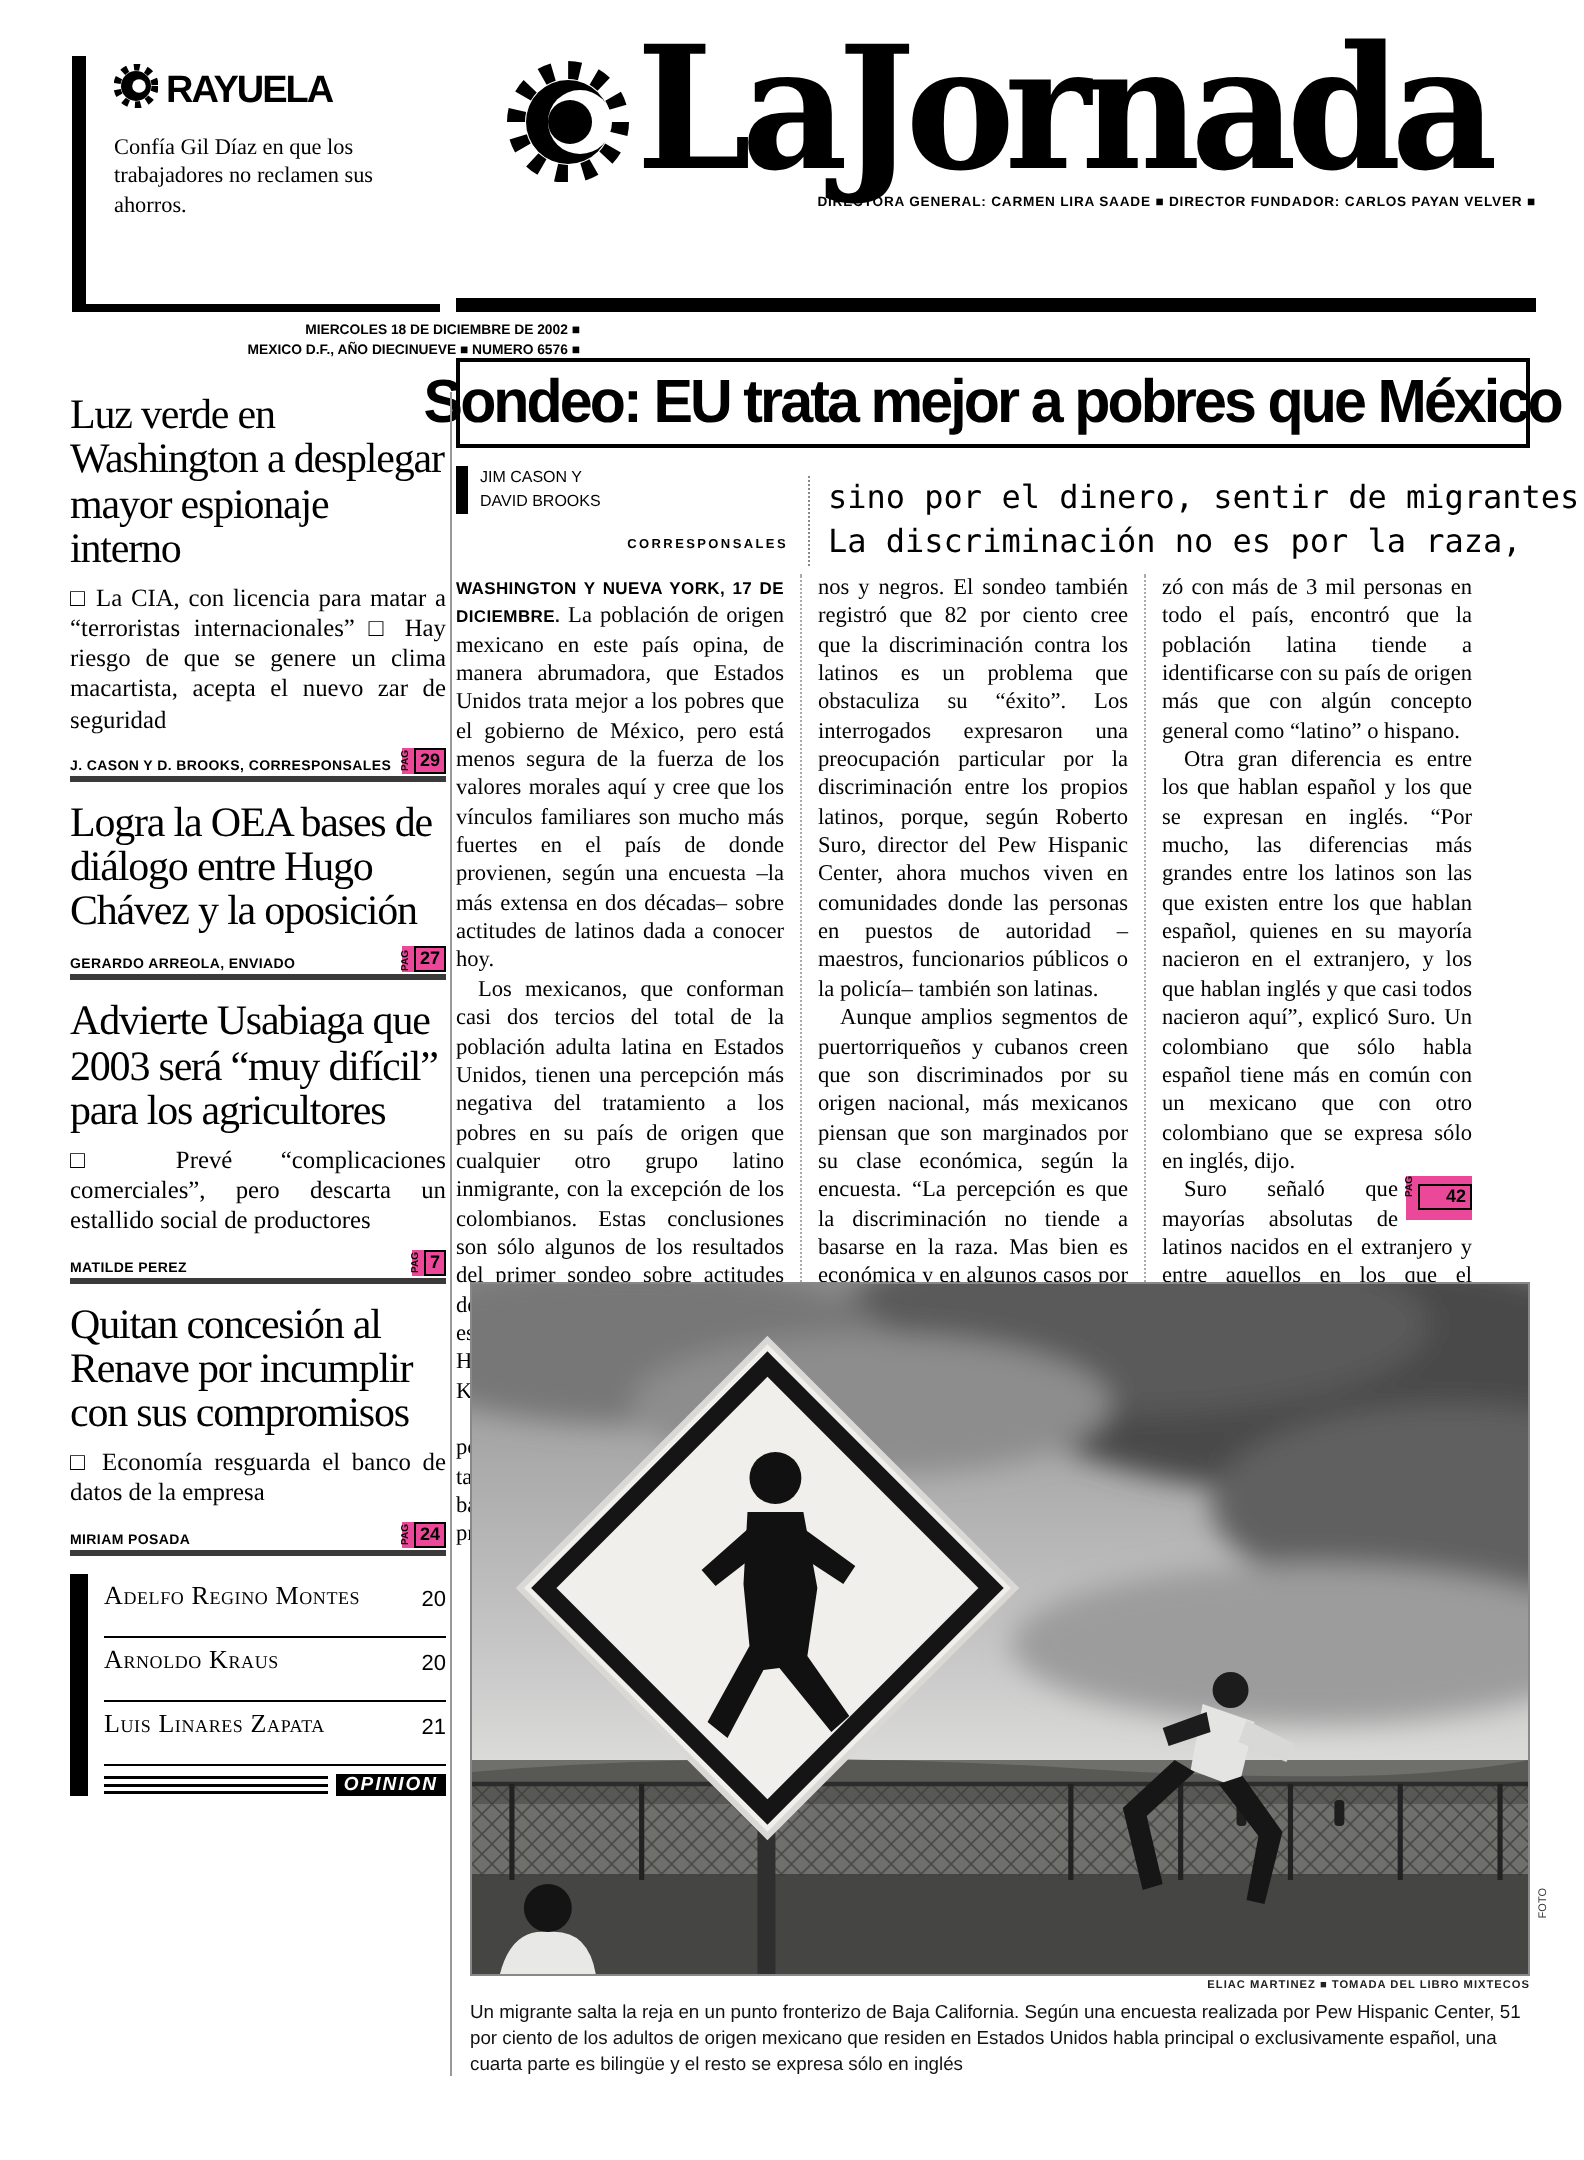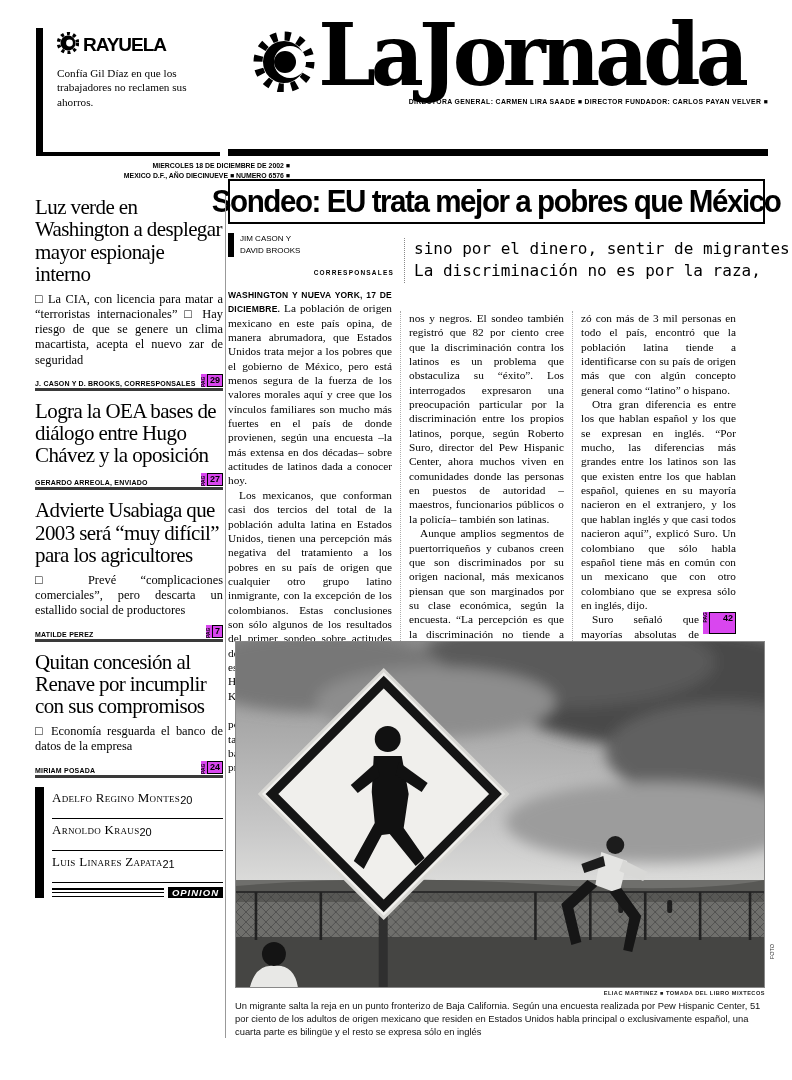--- a/index.html
+++ b/index.html
@@ -46,48 +46,48 @@
     letter-spacing:-1.5px; transform:scaleX(.97); white-space:nowrap;
   }
   
   .left-rail { position:absolute; left:35px; top:196px; width:188px; }
   .vrule { position:absolute; left:225px; top:196px; width:1px; height:842px; background:#999; }
   .lstory h2 { font-size:21px; font-weight:normal; line-height:1.06; letter-spacing:-.6px; margin-bottom:7px; }
   .lstory .sub { font-size:12.4px; line-height:1.22; text-align:justify; margin-bottom:6px; }
   .byrow { display:flex; justify-content:space-between; align-items:flex-end; }
   .byl { font-family:"Liberation Sans", sans-serif; font-weight:bold; font-size:7px; letter-spacing:.2px; }
   .rule { height:3px; background:#3a3a3a; margin-top:1px; margin-bottom:9px; }
-  .pagbadge { display:inline-flex; background:#d946ef; }
+  .pagbadge { display:inline-flex; align-items:center; background:#ec4899; }
   .pag-label { font-family:"Liberation Sans", sans-serif; font-weight:bold; font-size:5px;
     writing-mode:vertical-rl; transform:rotate(180deg); line-height:1; margin-right:1px; }
   .pag-num { border:1px solid #000; font-family:"Liberation Sans", sans-serif; font-weight:bold;
     font-size:9px; padding:0 2px; line-height:11px; }
   
   .opinion { border-left:9px solid #000; padding-left:8px; margin-top:4px; }
-  .op-item { display:flex; align-items:flex-end;
+  .op-item { display:flex; justify-content:space-between; align-items:flex-end;
     border-bottom:1.6px solid #000; padding:3px 0 12px 0; }
   .op-name { font-variant:small-caps; font-size:13px; letter-spacing:.3px; }
   .op-page { font-family:"Liberation Sans", sans-serif; font-size:11px; }
   .op-footer { display:flex; align-items:center; gap:4px; margin-top:4px; }
   .op-lines { flex:1; height:9px;
     background:repeating-linear-gradient(to bottom,#000 0 1.6px,transparent 1.6px 3.8px); }
   .op-chip { background:#000; color:#fff; font-family:"Liberation Sans", sans-serif;
     font-weight:bold; font-style:italic; font-size:9.5px; padding:0 4px; letter-spacing:1px; }
   
   .art-byline { position:absolute; left:228px; top:233px; width:166px; }
   .art-byline .names { border-left:6px solid #000; padding-left:6px;
     font-family:"Liberation Sans", sans-serif; font-weight:normal; font-size:8px; line-height:1.5; }
   .art-byline .role { text-align:right; font-family:"Liberation Sans", sans-serif; font-weight:bold;
     font-size:6.5px; letter-spacing:1.2px; margin-top:12px; }
   .deck { position:absolute; left:404px; top:238px; width:362px;
     border-left:1px dotted #888; padding-left:9px;
     font-family:"DejaVu Sans Mono", monospace; font-size:16px; line-height:1.4; white-space:nowrap; }
   .cols { position:absolute; left:228px; top:287px; width:538px; display:flex; }
   .col { width:172px; font-size:11.3px; line-height:1.27; text-align:justify; padding-right:8px; }
-  .col + .col { border-left:1px dotted #aaa; padding-left:8px;margin-top:24px; }
+  .col + .col { border-left:1px dotted #aaa; padding-left:8px; }
   .col p + p { text-indent:11px; }
   .smallcaps { font-variant:small-caps; font-family:"Liberation Sans", sans-serif; font-size:8.5px; font-weight:bold; letter-spacing:.2px; }
   .endbadge { float:right; margin-left:4px; }
   
   .photo { position:absolute; left:235px; top:641px; width:530px; height:347px;
     border:1px solid #888; background:#bbb; }
   .photo svg { display:block; width:100%; height:100%; }
   .credit { position:absolute; left:235px; top:990px; width:530px; text-align:right;
     font-family:"Liberation Sans", sans-serif; font-weight:bold; font-size:5.6px; letter-spacing:.5px; color:#222; }
   .foto-side { position:absolute; left:769px; top:944px;

